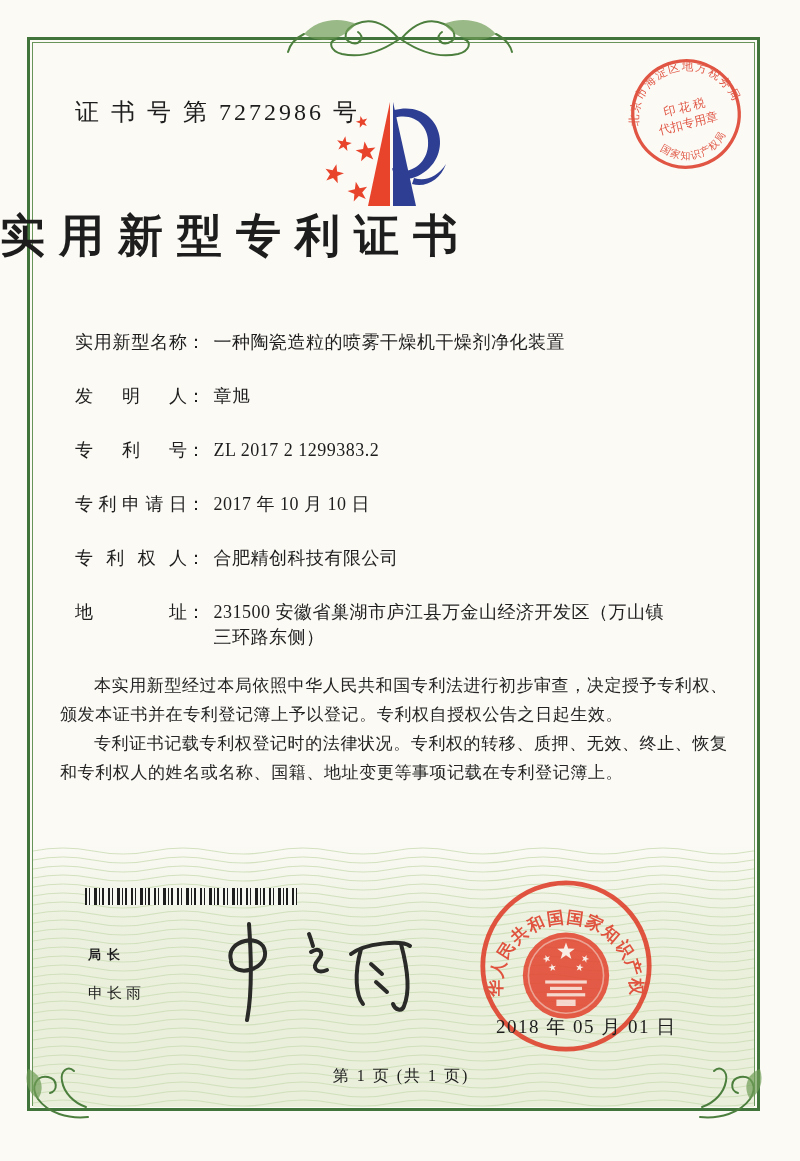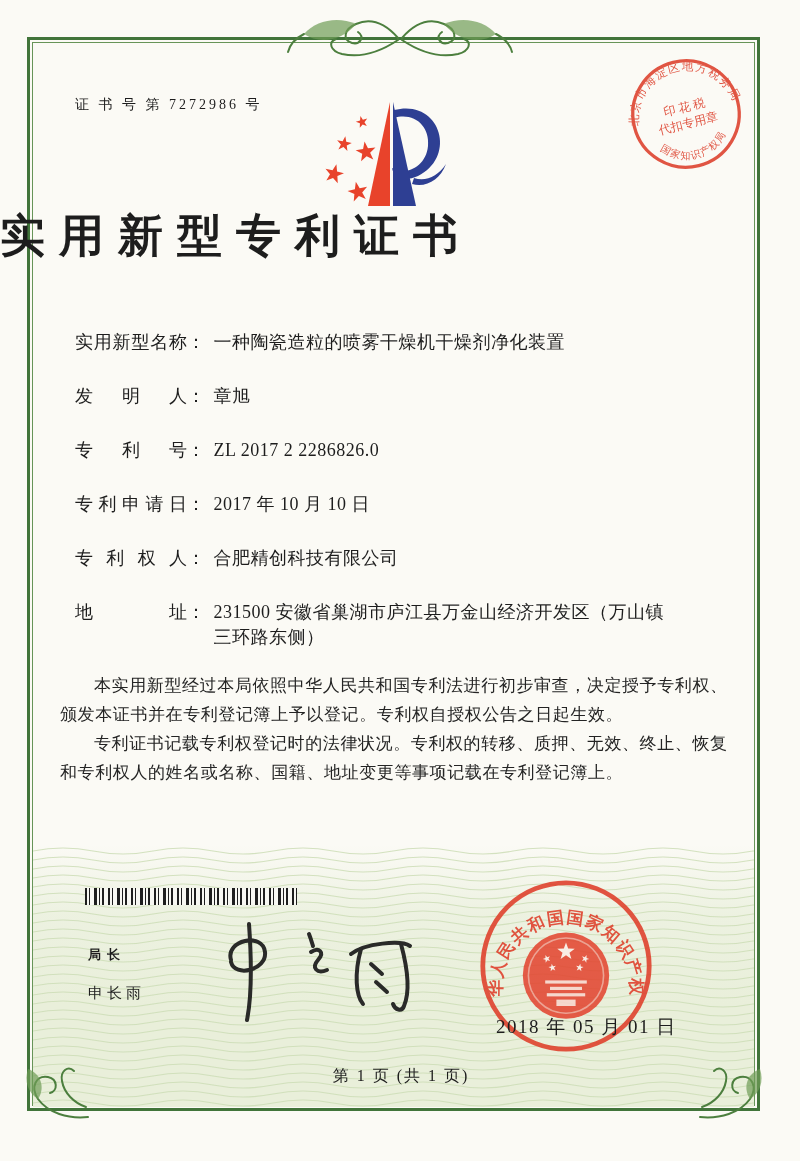--- a/index.html
+++ b/index.html
@@ -24,21 +24,21 @@
     overflow:hidden; pointer-events:none;
   }
   .guilloche svg { position:absolute; left:0; top:0; }
 
   
   .orn-top { position:absolute; left:50%; transform:translateX(-50%); top:12px; }
   .orn-bl  { position:absolute; left:18px;  bottom:36px; }
   .orn-br  { position:absolute; right:30px; bottom:36px; transform:scaleX(-1); }
 
   
-  .cert-no { position:absolute; left:75px; top:96px; font-size:14px; letter-spacing:3px; }
+  .cert-no { position:absolute; left:75px; top:96px; font-size:24px; letter-spacing:3px; }
   .logo { position:absolute; left:322px; top:94px; }
   .title {
     position:absolute; left:0; right:14px; top:206px; text-align:left;
     font-size:45px; font-weight:bold; letter-spacing:14px;
   }
 
   
   .tax-stamp { position:absolute; left:628px; top:56px; transform:rotate(-14deg); opacity:.88; }
   .tax-stamp text { fill:#dd3f2b; }
 
@@ -201,21 +201,21 @@
     <div class="frow">
       <span class="flabel">实用新型名称</span><span class="fcolon">：</span>
       <span class="fvalue">一种陶瓷造粒的喷雾干燥机干燥剂净化装置</span>
     </div>
     <div class="frow">
       <span class="flabel">发明人</span><span class="fcolon">：</span>
       <span class="fvalue">章旭</span>
     </div>
     <div class="frow">
       <span class="flabel">专利号</span><span class="fcolon">：</span>
-      <span class="fvalue">ZL 2017 2 2286826.0</span>
+      <span class="fvalue">ZL 2017 2 1299383.2</span>
     </div>
     <div class="frow">
       <span class="flabel">专利申请日</span><span class="fcolon">：</span>
       <span class="fvalue">2017 年 10 月 10 日</span>
     </div>
     <div class="frow">
       <span class="flabel">专利权人</span><span class="fcolon">：</span>
       <span class="fvalue">合肥精创科技有限公司</span>
     </div>
     <div class="frow addr">

